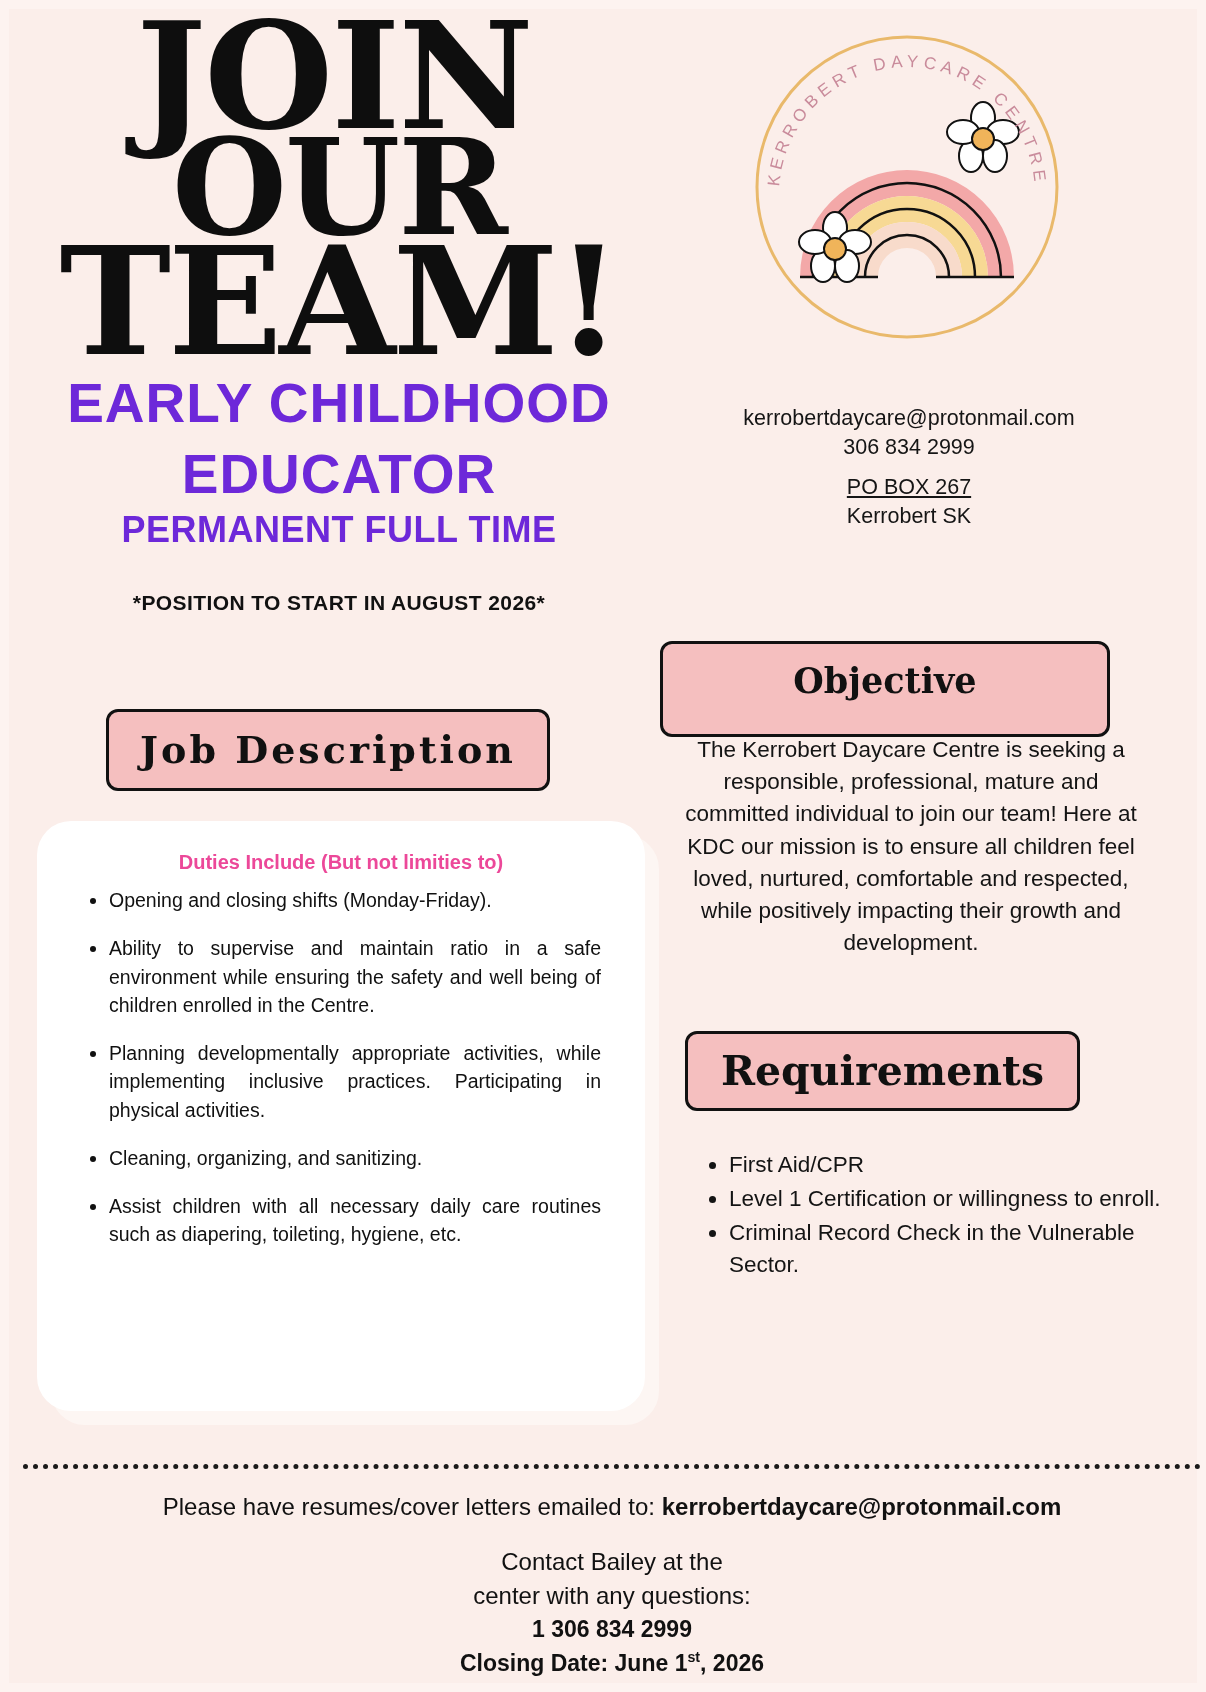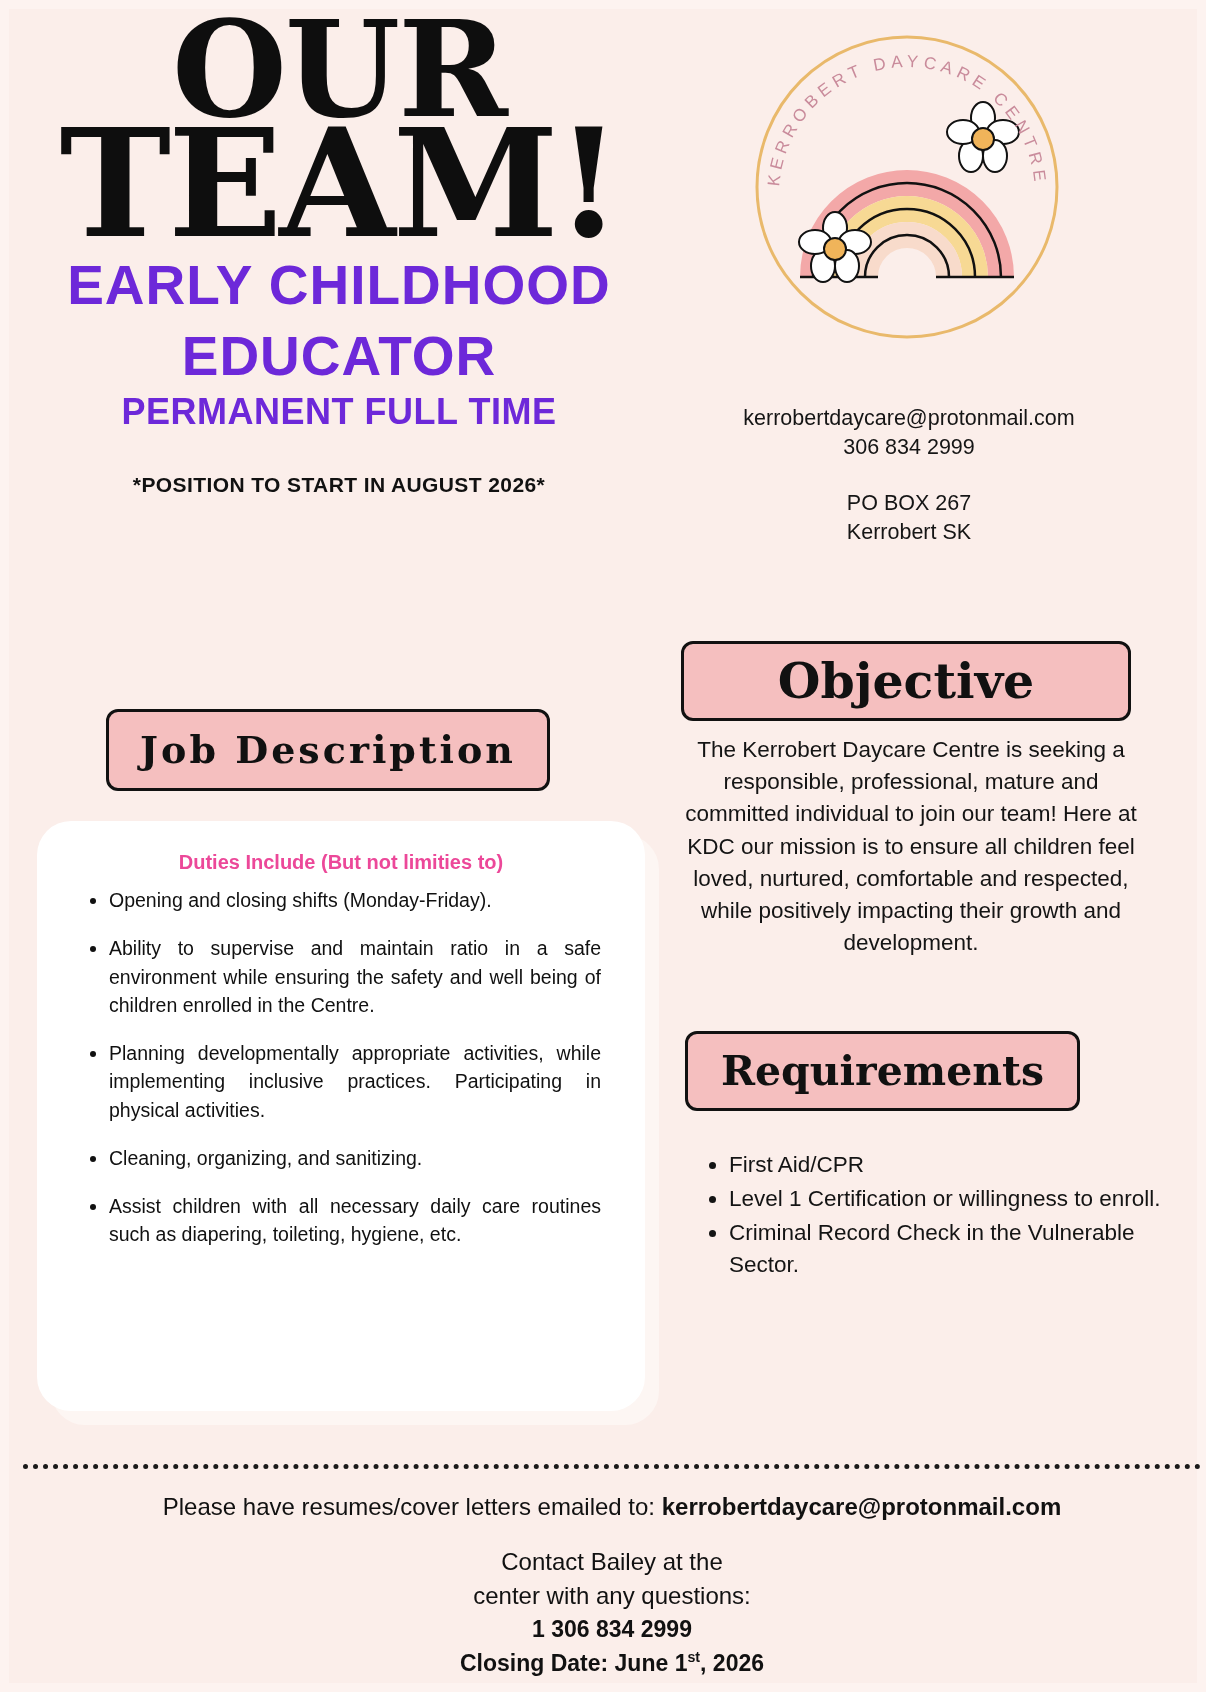--- a/index.html
+++ b/index.html
@@ -92,26 +92,26 @@
     left: 97px;
     top: 700px;
     width: 444px;
     height: 82px;
     line-height: 76px;
     font-size: 38px;
     letter-spacing: 3px;
   }
   .pill-objective {
     position: absolute;
-    left: 672px;
+    left: 651px;
     top: 632px;
     width: 450px;
-    height: 80px;
+    height: 96px;
     line-height: 74px;
-    font-size: 49px;
+    font-size: 35px;
   }
   .pill-requirements {
     position: absolute;
     left: 676px;
     top: 1022px;
     width: 395px;
     height: 80px;
     line-height: 74px;
     font-size: 41px;
   }
@@ -168,21 +168,22 @@
     position: absolute;
     left: 660px;
     top: 395px;
     width: 480px;
     text-align: center;
     color: #151515;
     font-size: 21.5px;
     line-height: 1.33;
   }
   .contact-block .addr {
-    margin-top: 28px;
+    margin-top: 12px;
+    text-decoration: underline;
   }
 
   .objective-text {
     position: absolute;
     left: 660px;
     top: 725px;
     width: 484px;
     text-align: center;
     font-size: 22.5px;
     line-height: 1.43;
@@ -235,20 +236,21 @@
     line-height: 1.45;
   }
   sup { font-size: 0.62em; text-align: center; }
 </style>
 </head>
 <body>
 
 <div class="page">
 
   <div class="left-col">
+    <div class="join-title join-line1">JOIN</div>
     <div class="join-title join-line2">OUR</div>
     <div class="join-title join-line3">TEAM!</div>
     <div class="sub-title sub-1">EARLY CHILDHOOD</div>
     <div class="sub-title sub-1">EDUCATOR</div>
     <div class="sub-title sub-2">PERMANENT FULL TIME</div>
     <div class="start-note">*POSITION TO START IN AUGUST 2026*</div>
   </div>
 
   <div class="logo-wrap">
     <svg width="320" height="320" viewBox="0 0 320 320">

